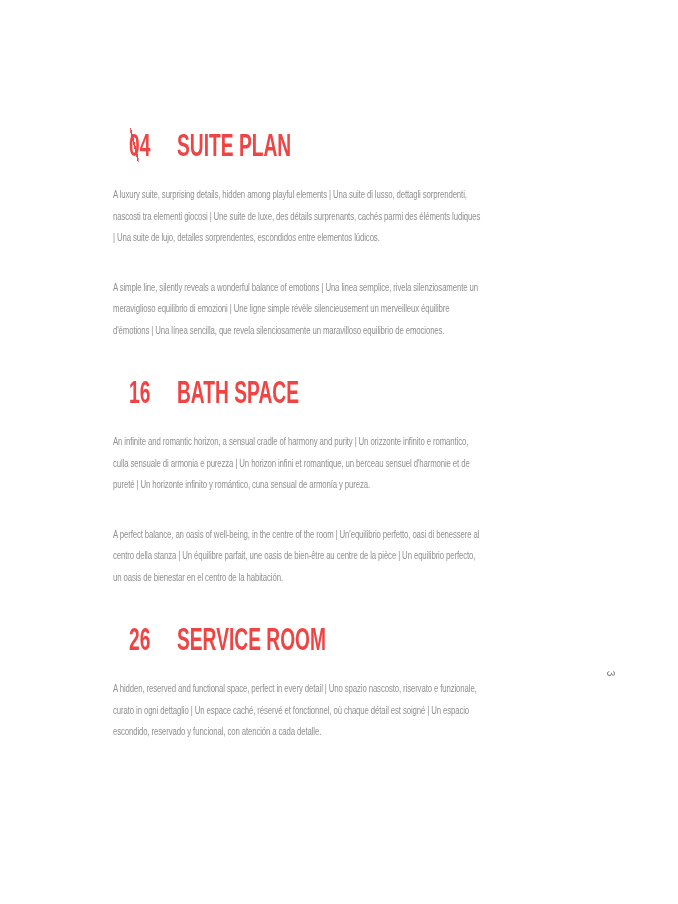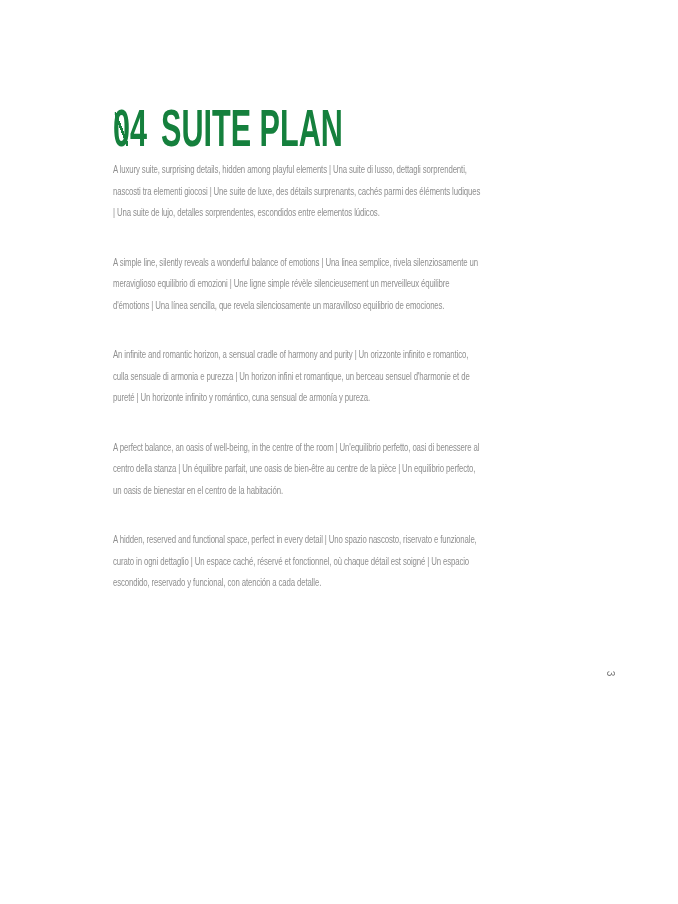--- a/index.html
+++ b/index.html
@@ -14,25 +14,25 @@
     position: absolute; inset: 0;
     background: #ffffff;
   }
   .toc {
     position: absolute;
     left: 113px; top: 106px;
     width: 480px;
   }
   .entry { margin: 0 0 27.4px 0; }
   .entry h2 {
-    margin: 0;
-    font-size: 51px;
+    margin: 16px;
+    font-size: 32px;
     line-height: 46px;
     font-weight: 700;
-    color: #15803d;
+    color: #ef4444;
     letter-spacing: 0px;
   }
   .h-line {
     display: inline-block;
     white-space: nowrap;
     transform: scaleX(0.60);
     transform-origin: 0 50%;
   }
   .entry-number {
     display: inline-block;
@@ -79,28 +79,30 @@
     <div class="entry">
       <h2><span class="h-line"><span class="entry-number"><span class="zero">0</span>4</span><span>SUITE PLAN</span></span></h2>
       <p class="entry-desc">A luxury suite, surprising details, hidden among playful elements | Una suite di lusso, dettagli sorprendenti, nascosti tra elementi giocosi | Une suite de luxe, des détails surprenants, cachés parmi des éléments ludiques | Una suite de lujo, detalles sorprendentes, escondidos entre elementos lúdicos.</p>
     </div>
 
     <div class="entry">
       <p class="entry-desc">A simple line, silently reveals a wonderful balance of emotions | Una linea semplice, rivela silenziosamente un meraviglioso equilibrio di emozioni | Une ligne simple révèle silencieusement un merveilleux équilibre d'émotions | Una línea sencilla, que revela silenciosamente un maravilloso equilibrio de emociones.</p>
     </div>
 
     <div class="entry">
+      <h2><span class="h-line"><span class="entry-number">16</span><span>BATH SPACE</span></span></h2>
       <p class="entry-desc">An infinite and romantic horizon, a sensual cradle of harmony and purity | Un orizzonte infinito e romantico, culla sensuale di armonia e purezza | Un horizon infini et romantique, un berceau sensuel d'harmonie et de pureté | Un horizonte infinito y romántico, cuna sensual de armonía y pureza.</p>
     </div>
 
     <div class="entry">
       <p class="entry-desc">A perfect balance, an oasis of well-being, in the centre of the room | Un'equilibrio perfetto, oasi di benessere al centro della stanza | Un équilibre parfait, une oasis de bien-être au centre de la pièce | Un equilibrio perfecto, un oasis de bienestar en el centro de la habitación.</p>
     </div>
 
     <div class="entry">
+      <h2><span class="h-line"><span class="entry-number">26</span><span>SERVICE ROOM</span></span></h2>
       <p class="entry-desc">A hidden, reserved and functional space, perfect in every detail | Uno spazio nascosto, riservato e funzionale, curato in ogni dettaglio | Un espace caché, réservé et fonctionnel, où chaque détail est soigné | Un espacio escondido, reservado y funcional, con atención a cada detalle.</p>
     </div>
 
   </div>
 
   <span class="page-number">3</span>
 
 </div>
 
 </body></html>

